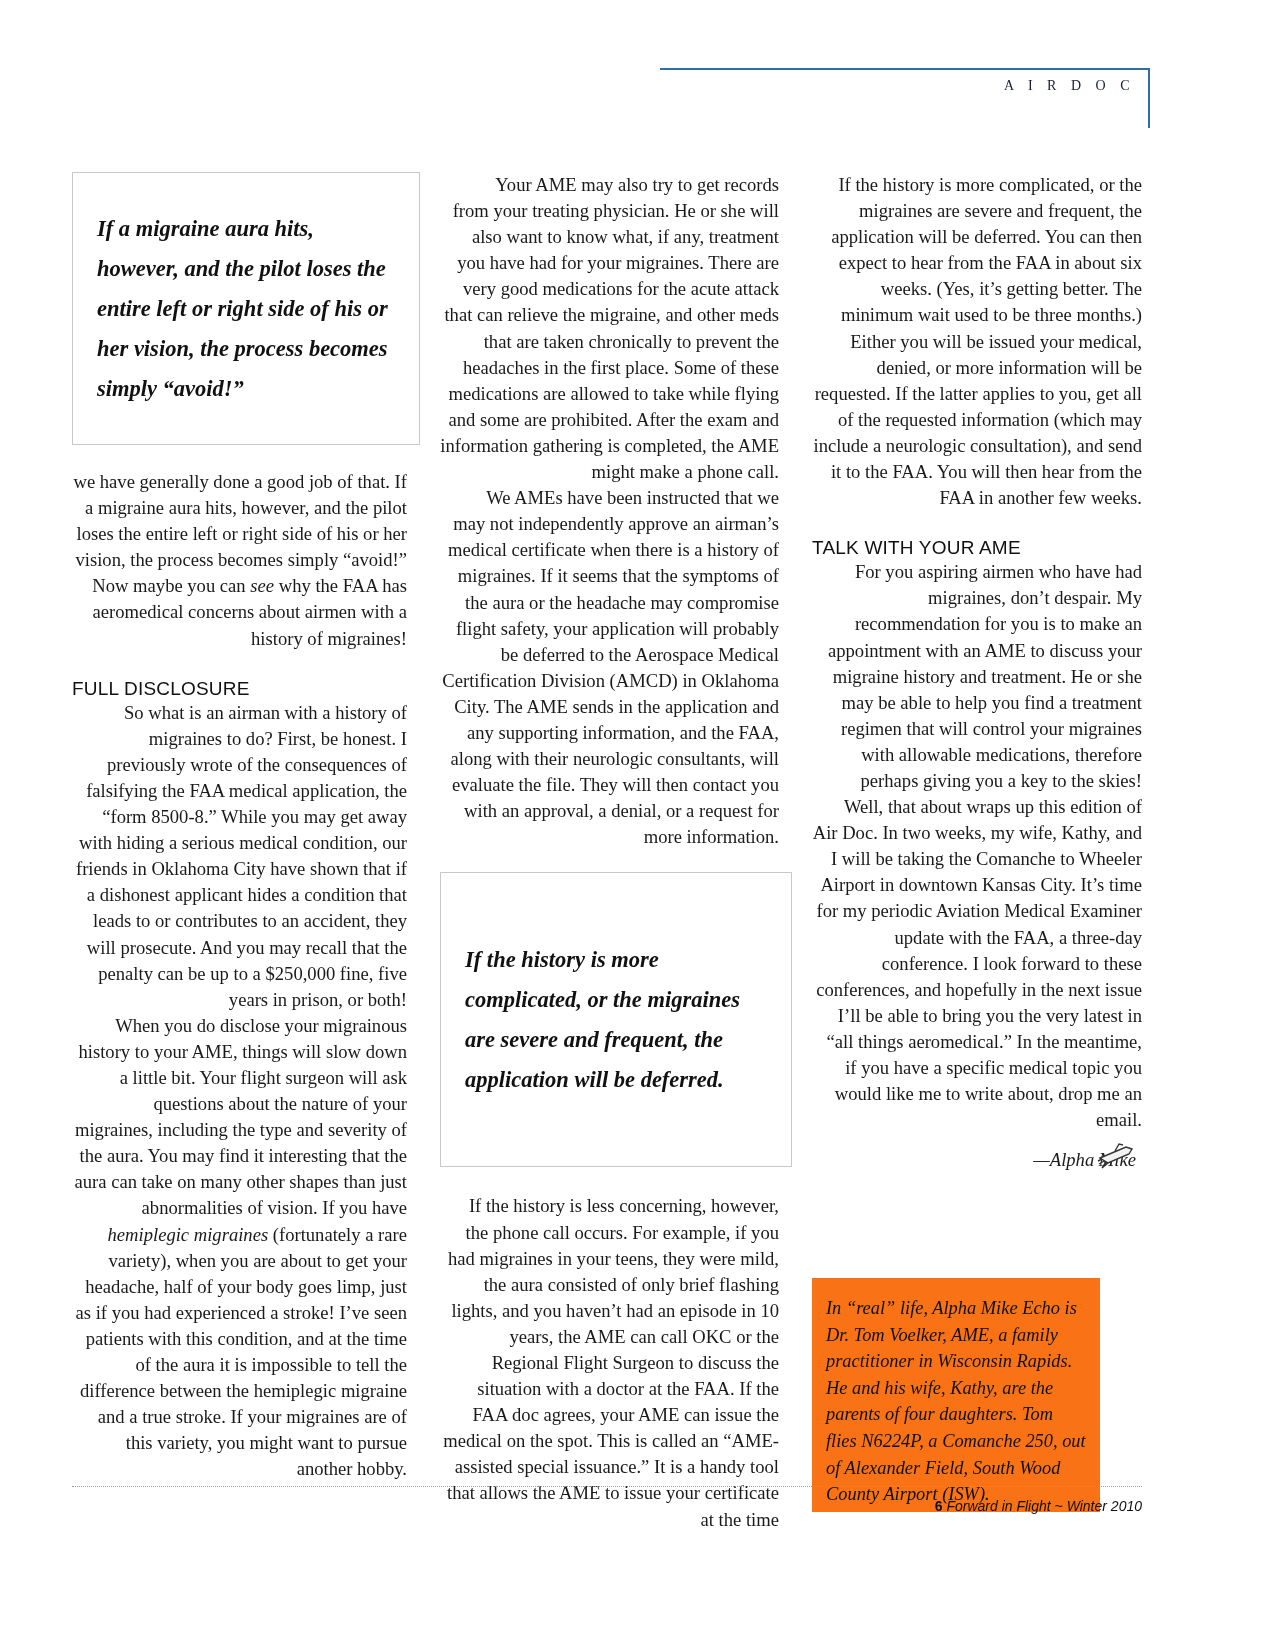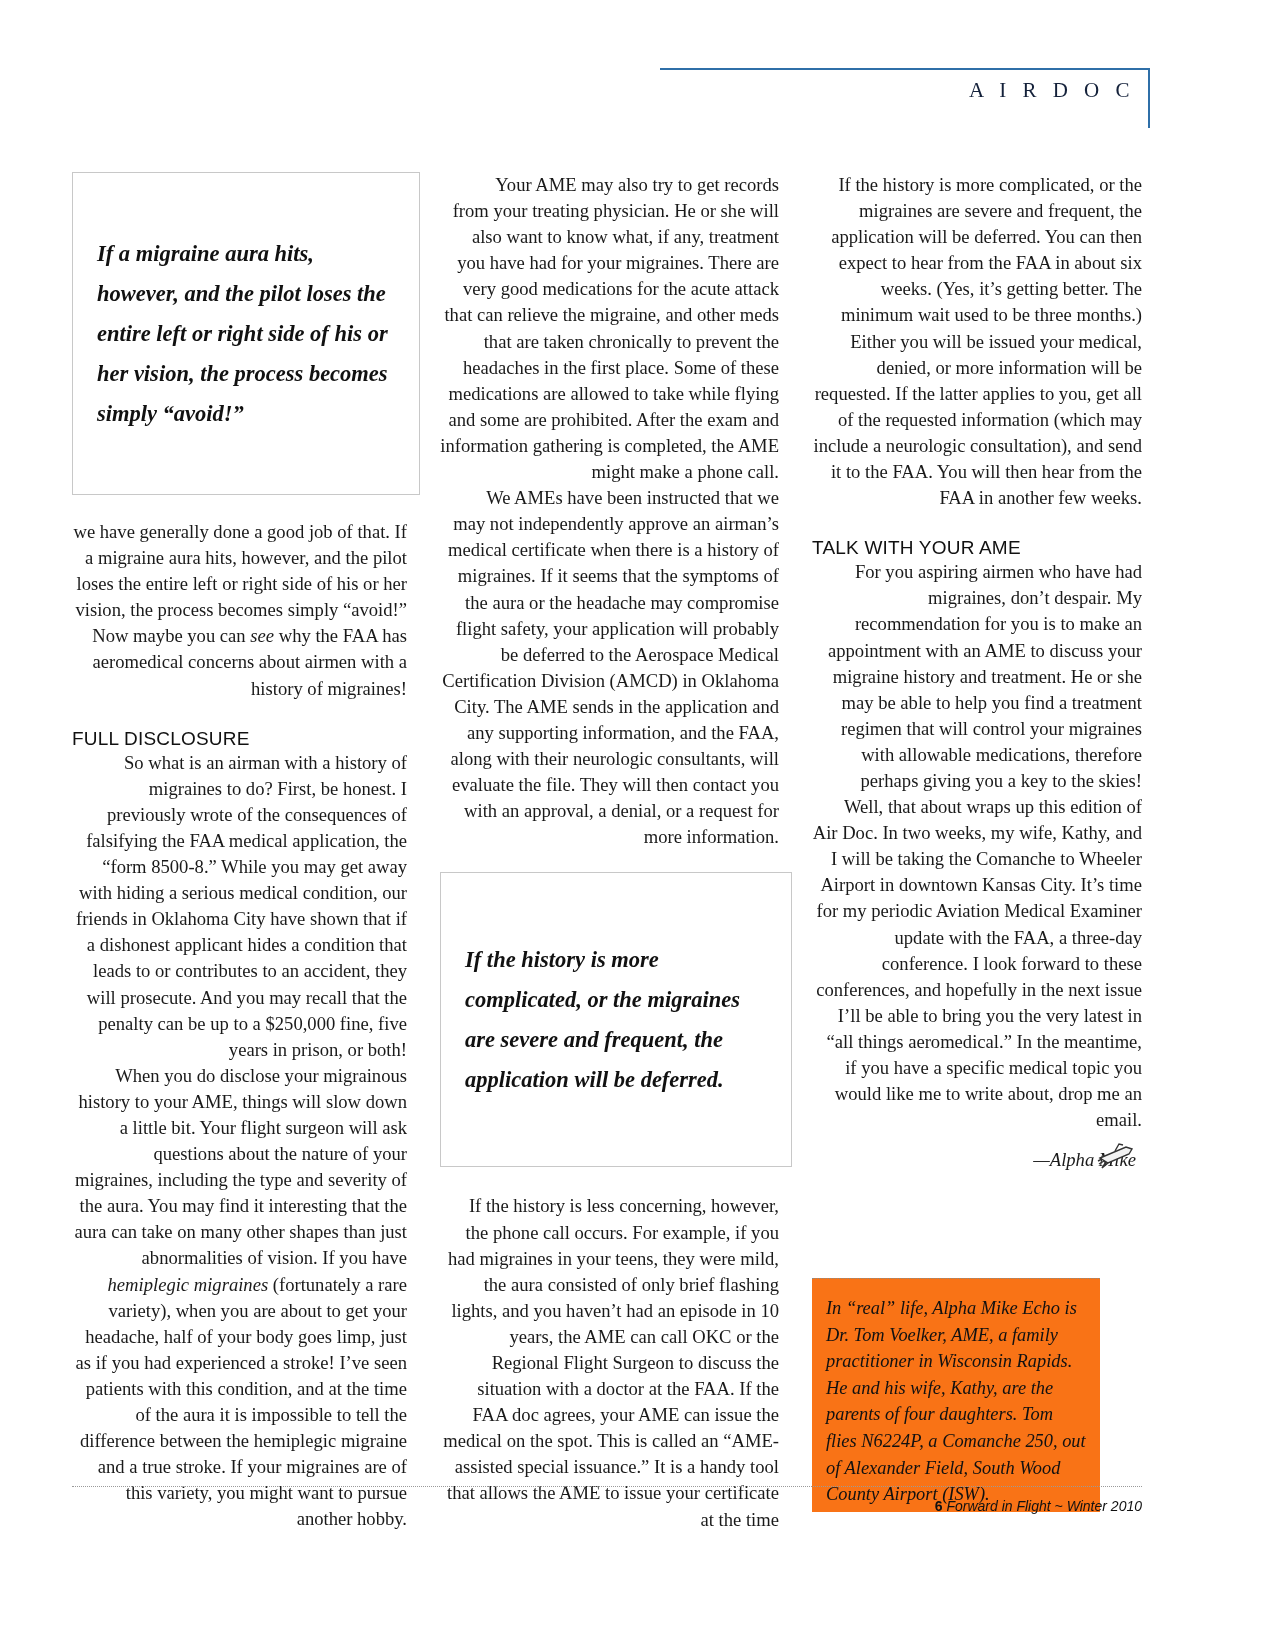--- a/index.html
+++ b/index.html
@@ -38,21 +38,21 @@
     top: 68px;
     width: 2px;
     height: 60px;
     background: #2f6fa8;
   }
   .header-title {
     position: absolute;
     right: 140px;
     top: 78px;
     font-family: "Liberation Serif", serif;
-    font-size: 21px;
+    font-size: 14px;
     letter-spacing: 5.5px;
     color: #14213a;
     white-space: nowrap;
   }
 
   
   .columns {
     position: absolute;
     top: 172px;
     left: 72px;
@@ -99,21 +99,21 @@
     margin: 0;
     font-family: "Liberation Serif", serif;
     font-style: italic;
     font-weight: bold;
     font-size: 22.5px;
     line-height: 40px;
     color: #111111;
   }
   .pq-left {
     width: 348px;
-    height: 323px;
+    height: 273px;
     margin-left: 0;
     margin-bottom: 24px;
   }
   .pq-mid {
     width: 352px;
     height: 295px;
     margin-top: 22px;
     margin-bottom: 26px;
   }
 

